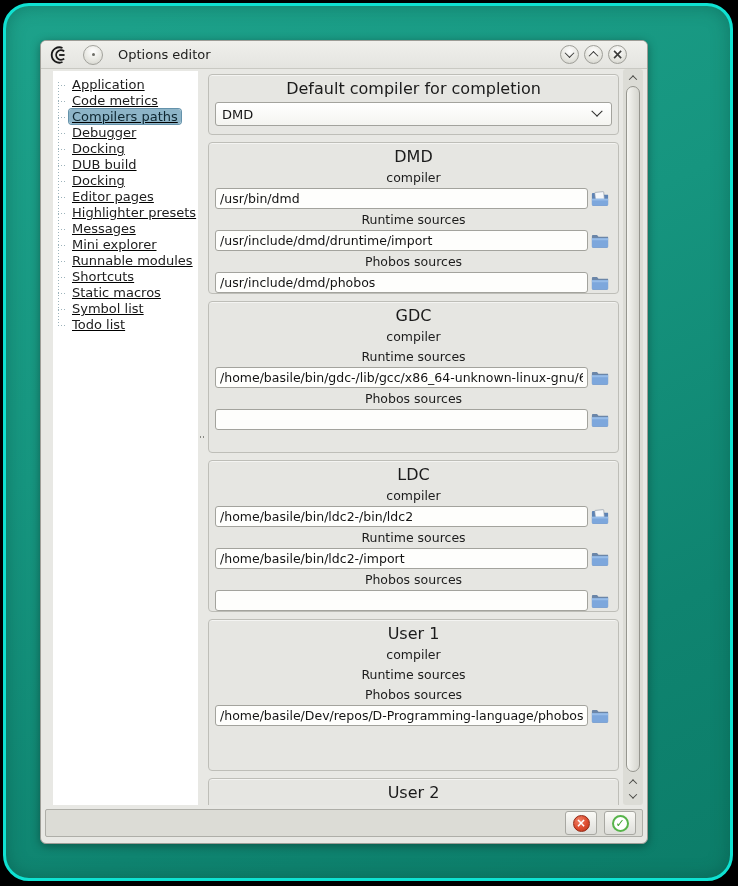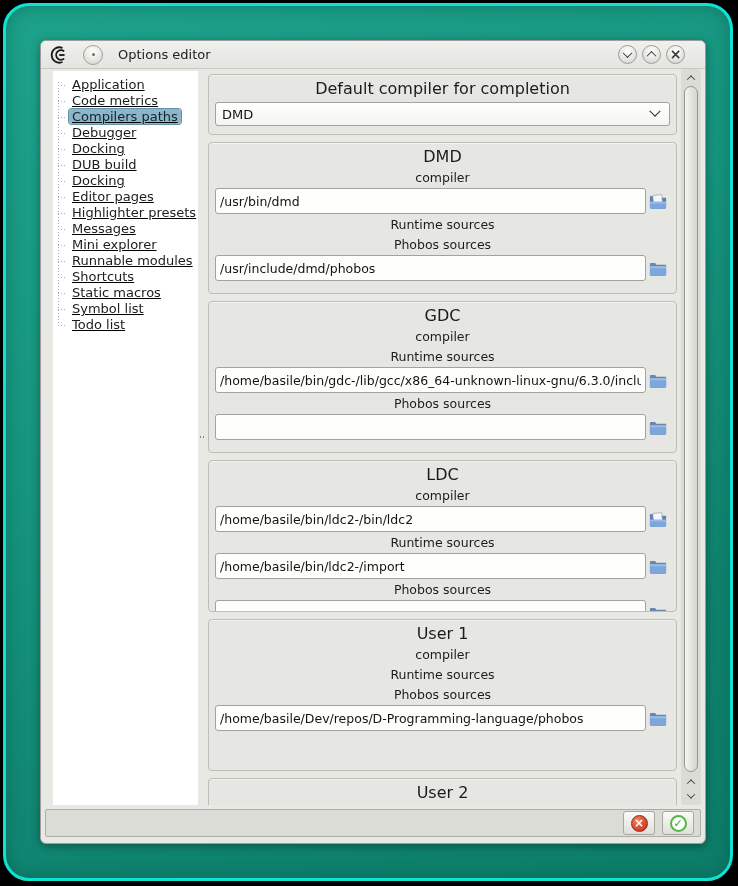--- a/index.html
+++ b/index.html
@@ -12,21 +12,21 @@
   .frame {
     position: absolute; inset: 3px 5px 5px 3px;
     border-radius: 26px;
     border: 3px solid #0fe2d2;
     background: linear-gradient(155deg, #1da28b 0%, #16957f 40%, #0f8470 75%, #0c7d69 100%);
     box-shadow: inset 0 0 18px rgba(0,60,50,.35);
   }
 
   
   .window {
-    position: absolute; left: 40px; top: 40px; width: 666px; height: 804px;
+    position: absolute; left: 40px; top: 40px; width: 608px; height: 804px;
     background: #e8e8e4;
     border: 1px solid #9d9d97;
     border-radius: 6px;
     box-shadow: 0 2px 10px rgba(0,0,0,.35);
   }
 
   
   .titlebar {
     position: absolute; left: 0; right: 0; top: 0; height: 28px;
     display: flex; align-items: center;
@@ -113,21 +113,21 @@
   .group-header { text-align: center; font-size: 16px; color: #1b1b1b; height: 20px; line-height: 20px; }
   .g-small { height: 61px; }
   .g-comp { height: 152px; }
   .g-clip { height: 200px; }
 
   .field-label { text-align: center; font-size: 12.5px; color: #1c1c1c; height: 18px; line-height: 18px; margin-top: 2px; }
   .field-row { display: flex; align-items: center; margin-top: 1px; }
   .path-input {
     flex: 1; height: 21px;
     border: 1px solid #a3a39d; border-radius: 3px;
-    background: #fefefc; padding: 12px 4px;
+    background: #fefefc; padding: 4px 4px;
     font-family: "DejaVu Sans", "Liberation Sans", sans-serif;
     font-size: 12.5px; color: #141414;
     outline: none; min-width: 0;
   }
   .browse-btn {
     width: 24px; height: 20px; flex: 0 0 auto;
     display: flex; align-items: center; justify-content: center;
     cursor: pointer; background: transparent; border: none;
   }
   .browse-btn svg { width: 18px; height: 15px; }
@@ -263,20 +263,30 @@
             <button class="browse-btn">
               <svg viewBox="0 0 20 16">
                 <path d="M1 3.2C1 2.5 1.6 2 2.3 2h4.4l1.6 1.8H19v10.9c0 .7-.6 1.3-1.3 1.3H2.3C1.6 16 1 15.4 1 14.7z" fill="#5d83b5"></path>
                 <rect x="4.5" y="0.8" width="10" height="9" rx="0.8" fill="#f5f7fa" stroke="#8d99a8" stroke-width="0.7" transform="rotate(-6 9.5 5)"></rect>
                 <path d="M1 8.2h18v6.5c0 .7-.6 1.3-1.3 1.3H2.3C1.6 16 1 15.4 1 14.7z" fill="#7da7dc"></path>
                 <path d="M1 8.2h18v2H1z" fill="#97bce8"></path>
               </svg>
             </button>
           </div>
           <div class="field-label">Runtime sources</div>
+          <div class="field-row">
+            <input class="path-input" type="text" value="/usr/include/dmd/druntime/import" style="">
+            <button class="browse-btn">
+              <svg viewBox="0 0 20 16">
+                <path d="M1 3.2C1 2.5 1.6 2 2.3 2h4.4l1.6 1.8H19v10.9c0 .7-.6 1.3-1.3 1.3H2.3C1.6 16 1 15.4 1 14.7z" fill="#6b86a8"></path>
+                <path d="M1 5.5h18v9.2c0 .7-.6 1.3-1.3 1.3H2.3C1.6 16 1 15.4 1 14.7z" fill="#7da7dc"></path>
+                <path d="M1 5.5h18v2.2H1z" fill="#97bce8"></path>
+              </svg>
+            </button>
+          </div>
           <div class="field-label">Phobos sources</div>
           <div class="field-row">
             <input class="path-input" type="text" value="/usr/include/dmd/phobos" style="">
             <button class="browse-btn">
               <svg viewBox="0 0 20 16">
                 <path d="M1 3.2C1 2.5 1.6 2 2.3 2h4.4l1.6 1.8H19v10.9c0 .7-.6 1.3-1.3 1.3H2.3C1.6 16 1 15.4 1 14.7z" fill="#6b86a8"></path>
                 <path d="M1 5.5h18v9.2c0 .7-.6 1.3-1.3 1.3H2.3C1.6 16 1 15.4 1 14.7z" fill="#7da7dc"></path>
                 <path d="M1 5.5h18v2.2H1z" fill="#97bce8"></path>
               </svg>
             </button>

